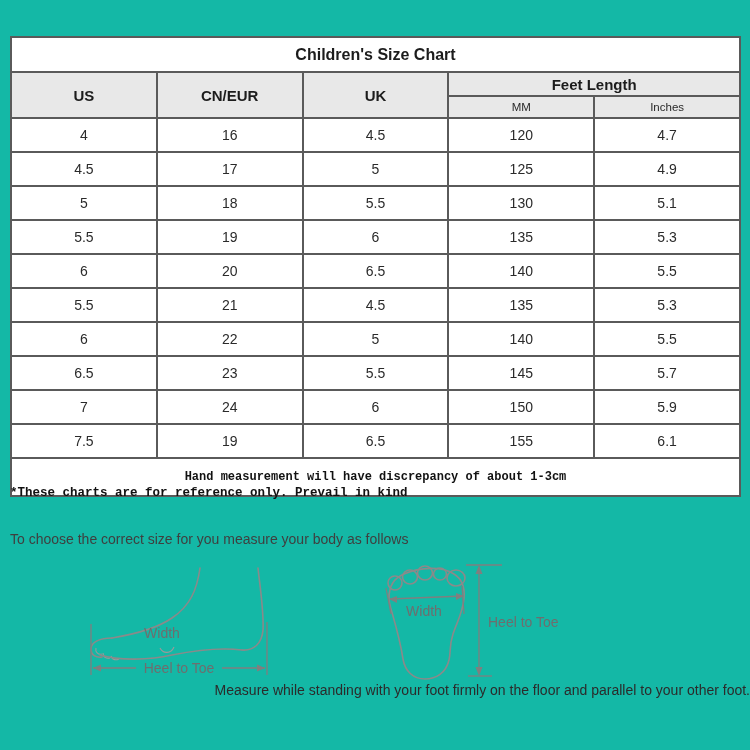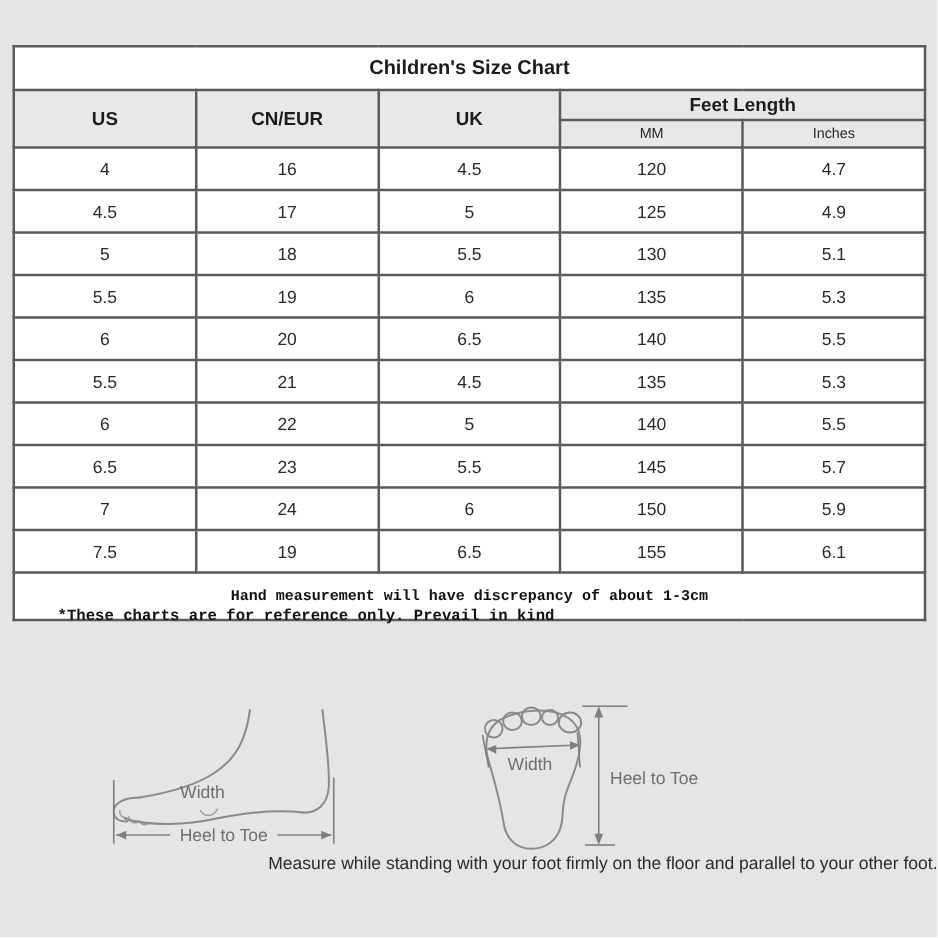--- a/index.html
+++ b/index.html
@@ -1,33 +1,33 @@
 <!DOCTYPE html>
 <html style="--header-bg: #e8e8e8; --table-border: #5a5a5a; --heading-gray: #4d4d4d; --diagram-gray: #8a8a8a;"><head>
 <meta charset="utf-8">
 <style>
   html,body{margin:0;padding:0;background:#fff;}
-  .page{position:relative;width:750px;height:750px;background:#e5e5e5;overflow:hidden;
+  .page{position:relative;width:750px;height:750px;background:#14b8a6;overflow:hidden;
         font-family:"Liberation Sans",sans-serif;color:#222;}
 
   
   table.size{position:absolute;left:10px;top:36px;width:731px;border-collapse:collapse;
              table-layout:fixed;background:#fff;border:2px solid #4a4a4a;}
   table.size th,table.size td{border:2px solid #5a5a5a;text-align:center;vertical-align:middle;
              padding:0;overflow:hidden;}
   tr.title-row td{height:33px;font-size:16px;font-weight:bold;background:#fff;color:#1c1c1c;}
   tr.head-row th{height:22px;background:#e8e8e8;font-size:15px;font-weight:bold;color:#1c1c1c;}
   tr.sub-row th{height:20px;background:#e8e8e8;font-size:11.5px;font-weight:normal;color:#2a2a2a;}
   tr.data-row td{height:32px;font-size:14px;color:#2a2a2a;background:#fff;}
   tr.note-row td{height:36px;font-family:"Liberation Mono",monospace;font-weight:bold;
                  font-size:12px;color:#111;background:#fff;}
 
   
   .disclaimer{position:absolute;left:10px;top:486px;font-family:"Liberation Mono",monospace;
-              font-weight:bold;font-size:12.5px;color:#111;white-space:nowrap;padding-left:36px;}
+              font-weight:bold;font-size:12.5px;color:#111;white-space:nowrap;}
   .howto-heading{position:absolute;left:10px;top:506px;font-size:18px;font-weight:400;
                  color:#4d4d4d;letter-spacing:.3px;}
   .howto-sub{position:absolute;left:10px;top:531px;font-size:14px;color:#3f3f3f;}
   .caption{position:absolute;left:0;top:682px;width:750px;text-align:right;
            font-size:14px;color:#2b2b2b;}
 
   
   .diagram{position:absolute;}
   .diagram svg{display:block;}
   .d-stroke{fill:none;stroke:#8a8a8a;stroke-width:1.6;stroke-linecap:round;stroke-linejoin:round;}
@@ -133,20 +133,21 @@
           <td>155</td>
           <td>6.1</td>
         </tr>
       <tr class="note-row">
         <td colspan="5">Hand measurement will have discrepancy of about 1-3cm</td>
       </tr>
     </tbody>
   </table>
 
   <div class="disclaimer">*These charts are for reference only. Prevail in kind</div>
+  <div class="howto-sub">To choose the correct size for you measure your body as follows</div>
 
   <div class="diagram" style="left:72px;top:552px;">
     <svg width="210" height="132" viewBox="0 0 210 132">
 
       <path class="d-stroke" d="M128,16 C125,38 118,54 100,66 C84,77 58,83 40,86"></path>
 
       <path class="d-stroke" d="M40,86 C28,86 19,90 19,97 C19,103 24,106 30,105"></path>
       <path class="d-thin" d="M24,96 c-1,4 2,7 6,6"></path>
       <path class="d-thin" d="M31,101 c0,4 3,6 7,5"></path>
       <path class="d-thin" d="M39,104 c1,3 4,5 8,3"></path>

